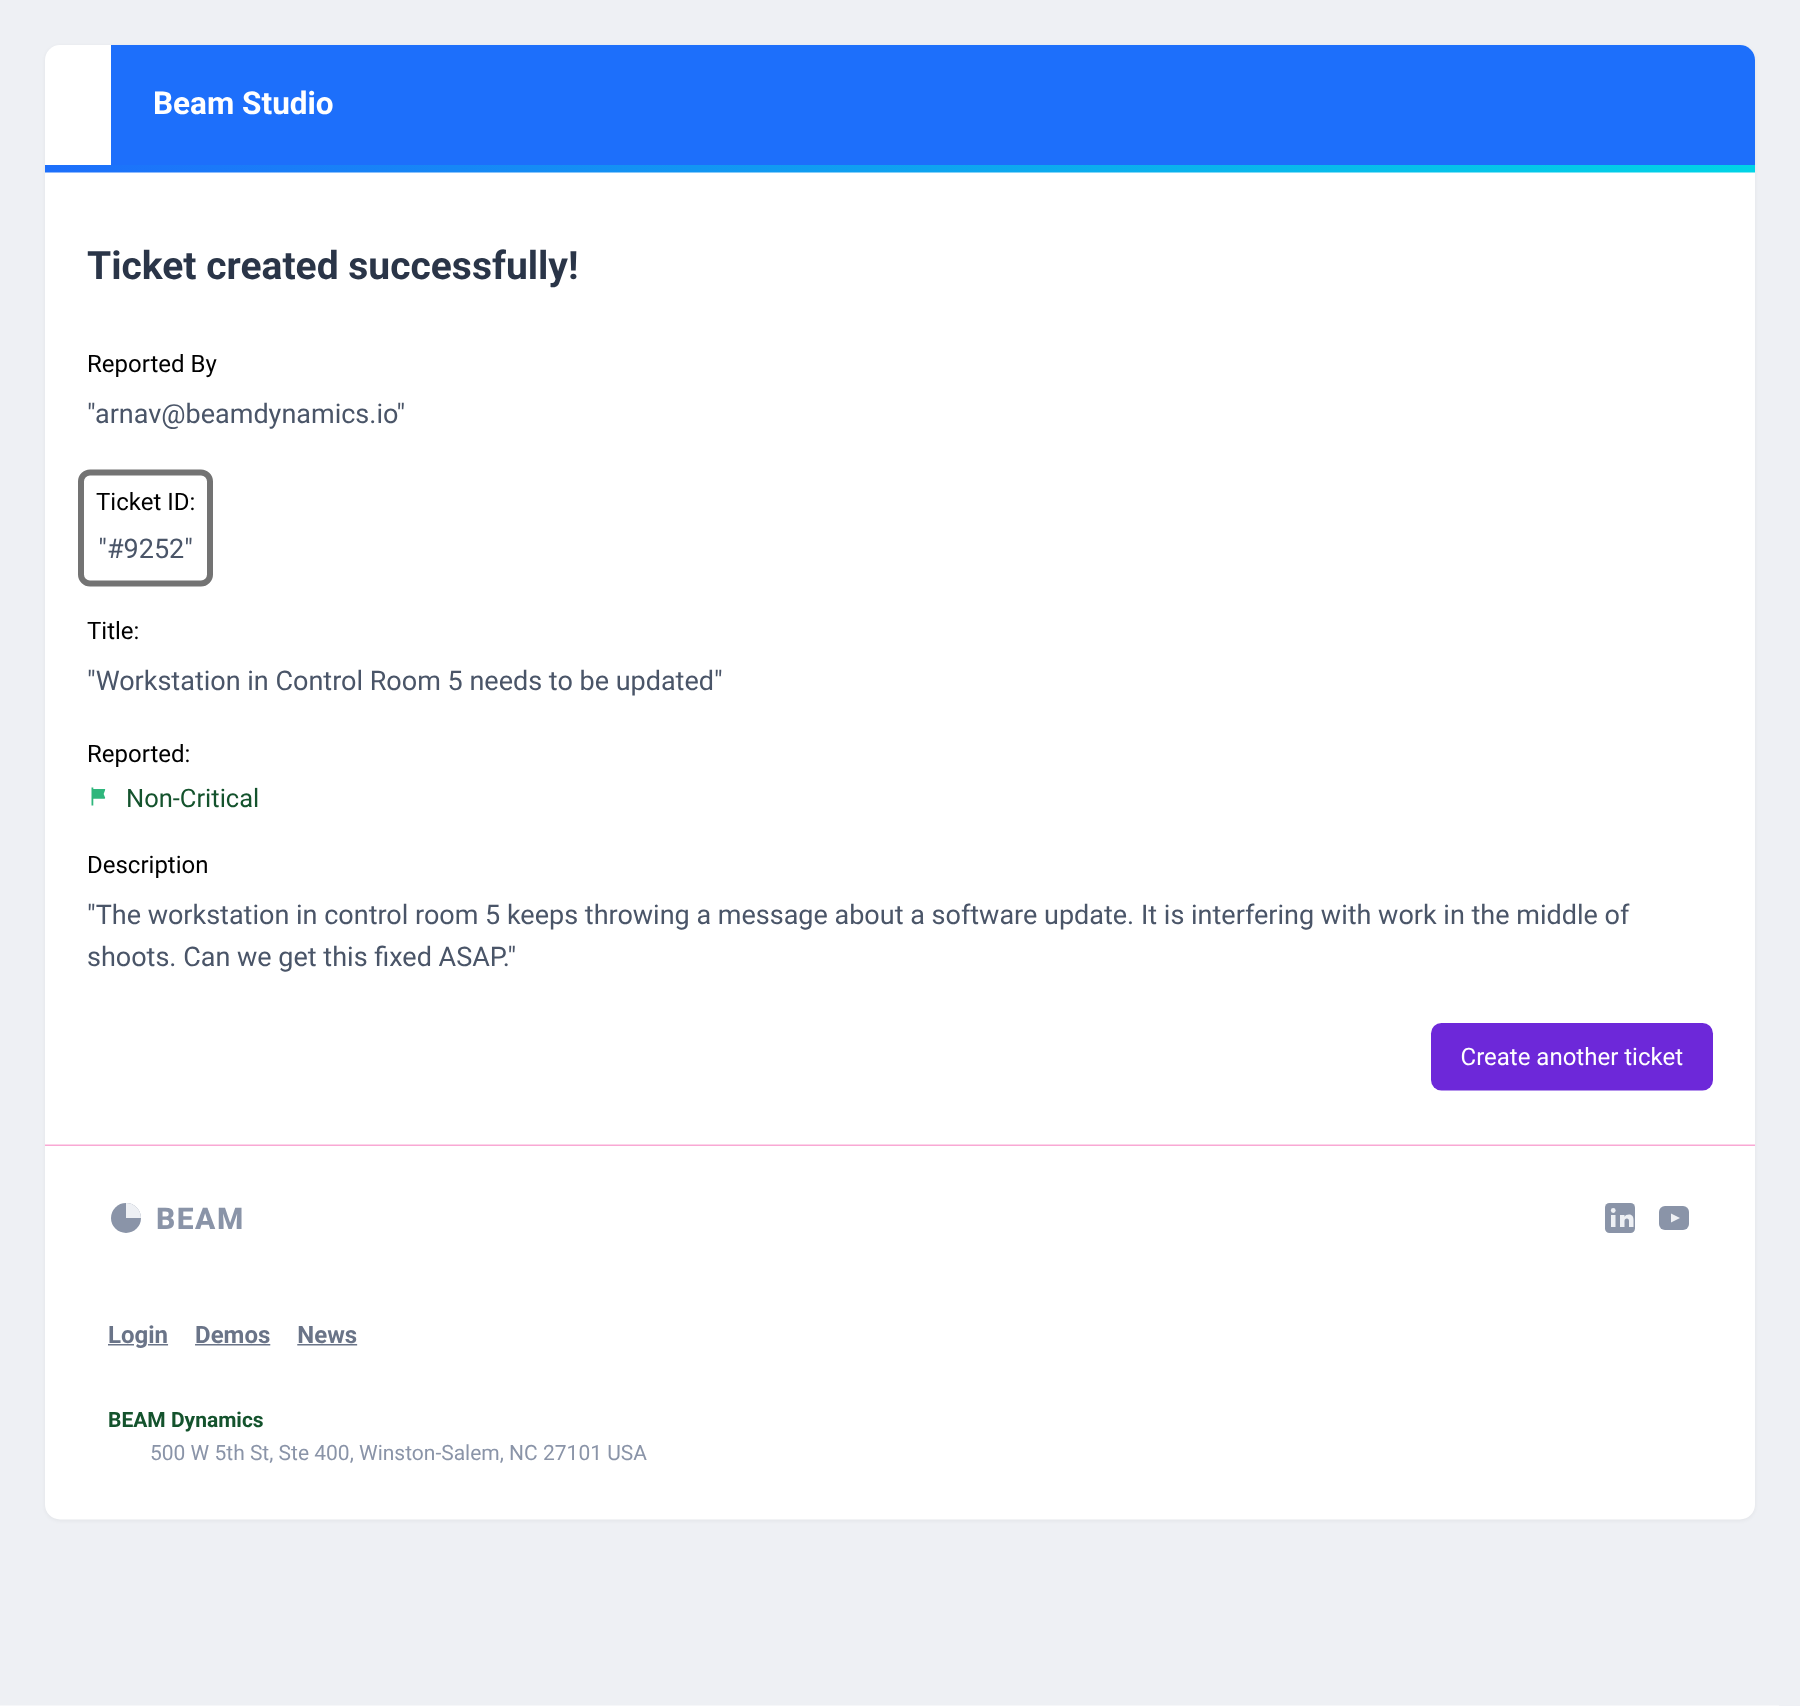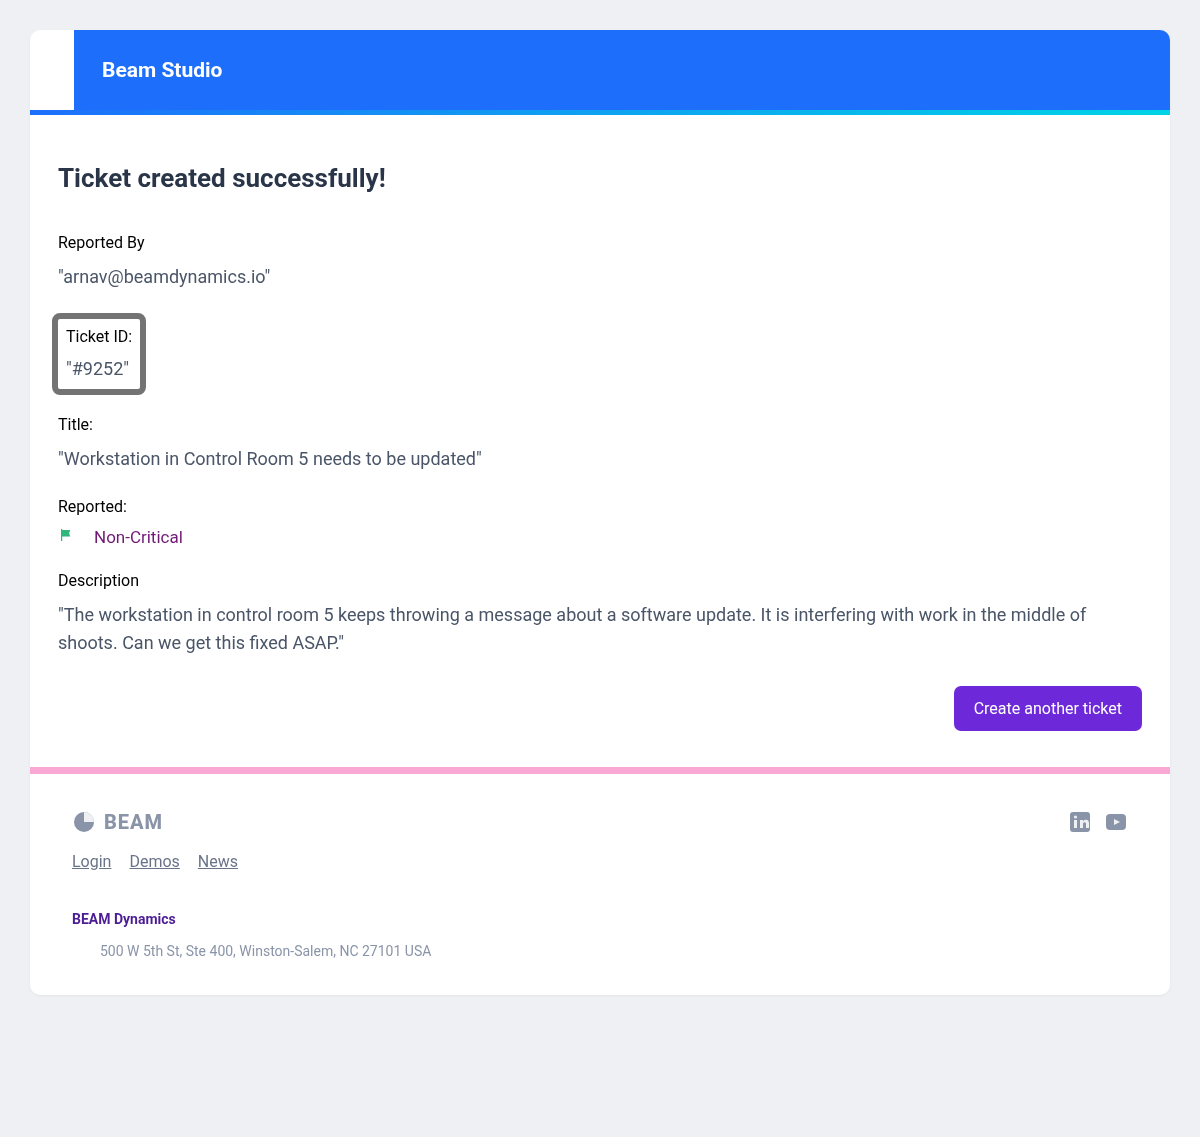--- a/index.html
+++ b/index.html
@@ -50,36 +50,37 @@
     }
     .value {
       font-size: 18px;
       color: #4a5568;
       margin-bottom: 22px;
       line-height: 1.55;
     }
     .priority-row {
       display: flex;
       align-items: center;
-      gap: 20px;
+      gap: 10px;
       font-size: 17px;
-      color: #701a75;
+      color: #14532d;
       margin-bottom: 22px;
     }
     .flag-icon {
       color: #2fb67c;
       font-size: 16px;
     }
     .highlight-box {
-      border: 6px solid #737373;
+      border: 4px solid #737373;
       border-radius: 8px;
       padding: 6px 8px 6px 8px;
       display: inline-block;
       margin-bottom: 18px;
       margin-left: -6px;
+      text-align: center;
     }
     .highlight-box .label {
       margin-bottom: 6px;
     }
     .highlight-box .value {
       margin-bottom: 0;
     }
     .button-row {
       display: flex;
       justify-content: flex-end;
@@ -90,21 +91,21 @@
       color: #fff;
       border: none;
       border-radius: 7px;
       padding: 13px 20px;
       font-size: 16px;
       cursor: pointer;
       font-family: inherit;
     }
     .footer {
       padding: 36px 42px 36px 42px;
-      border-top: 7px solid #f9a8d4;
+      border-top: 1px solid #f9a8d4;
     }
     .footer-top {
       display: flex;
       justify-content: space-between;
       align-items: flex-start;
       margin-bottom: 40px;
     }
     .footer-left {
       display: flex;
       flex-direction: column;
@@ -121,40 +122,41 @@
       font-size: 20px;
       letter-spacing: 1px;
       color: #8a94a8;
     }
     .footer-links {
       display: flex;
       gap: 18px;
     }
     .footer-links a {
       color: #6a7488;
-      font-weight: 400;
+      font-weight: 700;
       font-size: 16px;
       text-decoration: underline;
       cursor: pointer;
+      margin-top: 38px;
     }
     .footer-socials {
       display: flex;
       gap: 12px;
     }
     .social-icon {
       width: 24px;
       height: 24px;
       color: #8a94a8;
       cursor: pointer;
     }
     .footer-company {
-      color: #4c1d95;
+      color: #14532d;
       font-size: 14px;
       font-weight: 700;
-      margin-bottom: 16px;
+      margin-bottom: 6px;
     }
     .footer-address {
       color: #8a94a8;
       font-size: 14px;
       margin-left: 28px;
     }
   </style>
 </head>
 <body>
 

